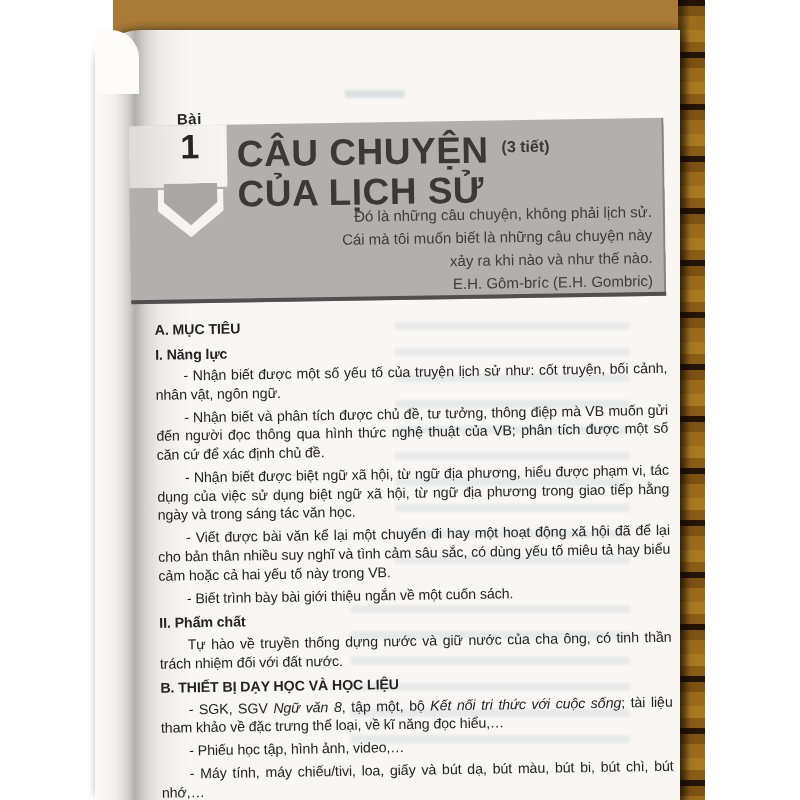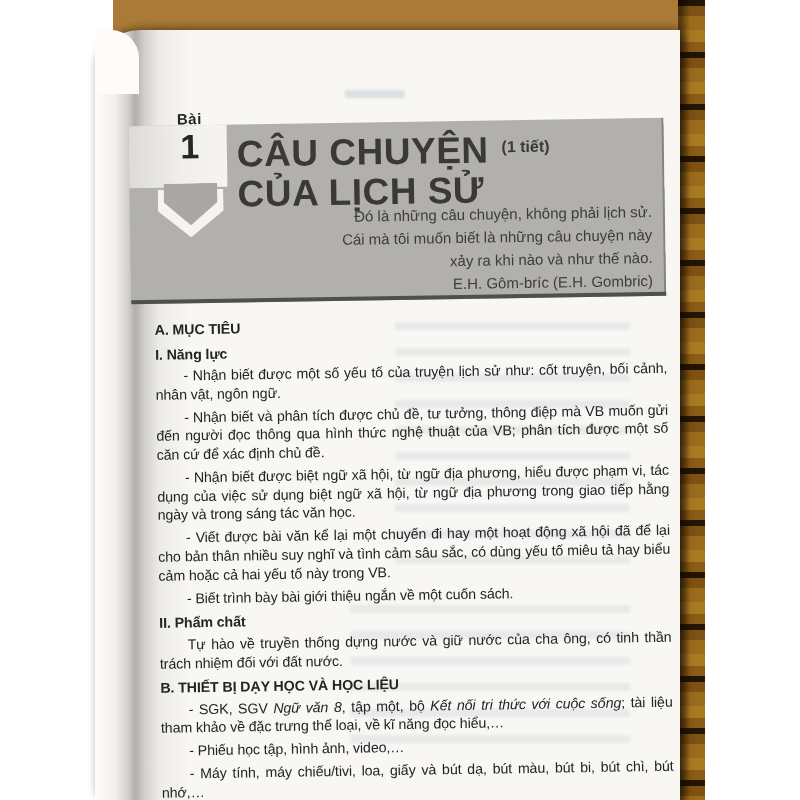--- a/index.html
+++ b/index.html
@@ -107,21 +107,21 @@
         <div class="badge-notch"></div>
         <div class="badge">
           <div class="badge-tail-outline"></div>
           <div class="badge-tail"></div>
           <div class="badge-label">Bài</div>
           <div class="badge-number">1</div>
         </div>
 
         <div class="title-block">
           <div>
-            <span class="title-line">CÂU CHUYỆN</span><span class="title-duration">(1 tiết)</span>
+            <span class="title-line">CÂU CHUYỆN</span><span class="title-duration">(3 tiết)</span>
           </div>
           <div class="title-line">CỦA LỊCH SỬ</div>
         </div>
 
         <div class="epigraph">
           <div>Đó là những câu chuyện, không phải lịch sử.</div>
           <div>Cái mà tôi muốn biết là những câu chuyện này</div>
           <div>xảy ra khi nào và như thế nào.</div>
           <div>E.H. Gôm-bríc (E.H. Gombric)</div>
         </div>

